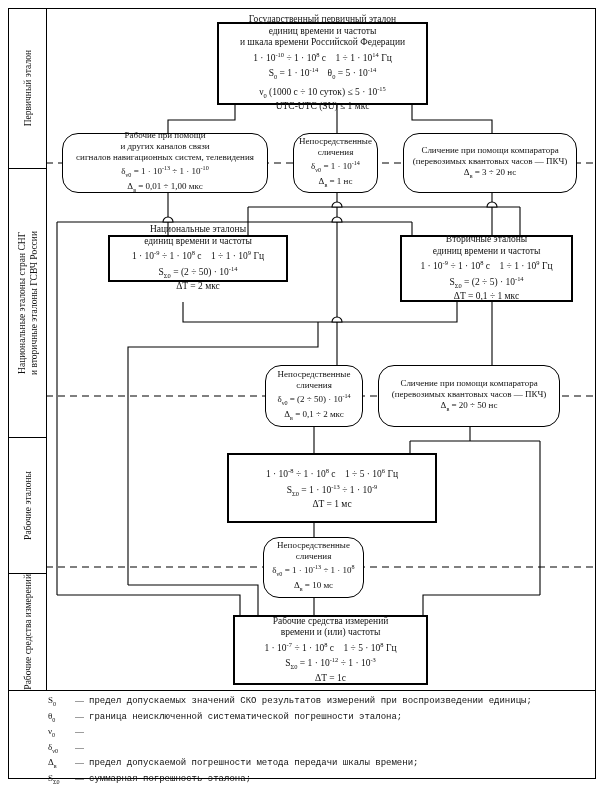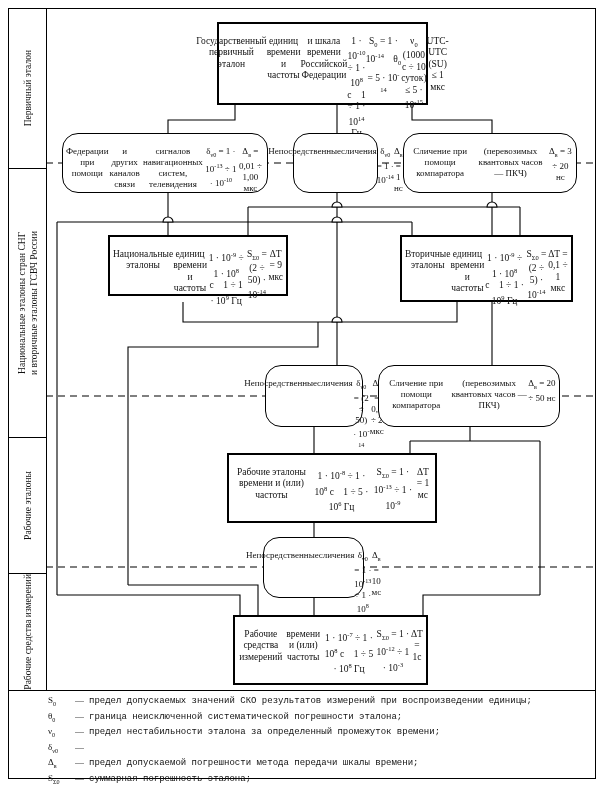--- a/index.html
+++ b/index.html
@@ -6,22 +6,22 @@
   *{box-sizing:border-box;}
   .canvas{
     position:relative;width:604px;height:787px;background:#fff;
     font-family:"Liberation Serif","DejaVu Serif",serif;color:#111;
     overflow:hidden;
   }
   .outer-border{position:absolute;left:8px;top:8px;width:588px;height:771px;border:1.6px solid #000;}
   .vline,.hline{position:absolute;background:#000;}
   .box{
     position:absolute;background:#fff;border:1.3px solid #000;z-index:5;
-    display:flex;flex-direction:row;justify-content:center;
-    text-align:center;font-size:9.5px;line-height:11.4px;padding:12px 3px;
+    display:flex;flex-direction:column;justify-content:center;
+    text-align:center;font-size:9.5px;line-height:11.4px;padding:18px 3px;
   }
   .box.thick{border:2.6px solid #000;}
   .box.round{border-radius:16px;font-size:9px;line-height:11px;}
   .box sup,.box sub,.legend sup,.legend sub{font-size:0.68em;}
   .sidebar-cell{
     position:absolute;left:9px;width:37px;display:flex;align-items:center;justify-content:center;z-index:2;
   }
   .sidebar-cell .rot{
     writing-mode:vertical-rl;transform:rotate(180deg);
     text-align:center;font-size:9.5px;line-height:12px;white-space:nowrap;
@@ -125,44 +125,44 @@
     <div>Государственный первичный эталон</div>
     <div>единиц времени и частоты</div>
     <div>и шкала времени Российской Федерации</div>
     <div>1 · 10<sup>-10</sup> ÷ 1 · 10<sup>8</sup> с&nbsp;&nbsp;&nbsp;&nbsp;1 ÷ 1 · 10<sup>14</sup> Гц</div>
     <div>S<sub>0</sub> = 1 · 10<sup>-14</sup>&nbsp;&nbsp;&nbsp;&nbsp;θ<sub>0</sub> = 5 · 10<sup>-14</sup></div>
     <div>ν<sub>0</sub> (1000 с ÷ 10 суток) ≤ 5 · 10<sup>-15</sup></div>
     <div>UTC-UTC (SU) ≤ 1 мкс</div>
   </div>
 
   <div class="box round" style="left:62px;top:133px;width:206px;height:60px;">
-    <div>Федерации при помощи</div>
+    <div>Рабочие при помощи</div>
     <div>и других каналов связи</div>
     <div>сигналов навигационных систем, телевидения</div>
     <div>δ<sub>ν0</sub> = 1 · 10<sup>-13</sup> ÷ 1 · 10<sup>-10</sup></div>
     <div>Δ<sub>в</sub> = 0,01 ÷ 1,00 мкс</div>
   </div>
   <div class="box round" style="left:293px;top:133px;width:85px;height:60px;">
     <div>Непосредственные</div>
     <div>сличения</div>
     <div>δ<sub>ν0</sub> = 1 · 10<sup>-14</sup></div>
     <div>Δ<sub>в</sub> = 1 нс</div>
   </div>
   <div class="box round" style="left:403px;top:133px;width:174px;height:60px;">
     <div>Сличение при помощи компаратора</div>
     <div>(перевозимых квантовых часов — ПКЧ)</div>
     <div>Δ<sub>в</sub> = 3 ÷ 20 нс</div>
   </div>
 
-  <div class="box thick" style="left:108px;top:235px;width:180px;height:61px;">
+  <div class="box thick" style="left:108px;top:235px;width:180px;height:47px;">
     <div>Национальные эталоны</div>
     <div>единиц времени и частоты</div>
     <div>1 · 10<sup>-9</sup> ÷ 1 · 10<sup>8</sup> с&nbsp;&nbsp;&nbsp;&nbsp;1 ÷ 1 · 10<sup>9</sup> Гц</div>
     <div>S<sub>Σ0</sub> = (2 ÷ 50) · 10<sup>-14</sup></div>
-    <div>ΔT = 9 мкс</div>
+    <div>ΔT = 2 мкс</div>
   </div>
   <div class="box thick" style="left:400px;top:235px;width:173px;height:67px;">
     <div>Вторичные эталоны</div>
     <div>единиц времени и частоты</div>
     <div>1 · 10<sup>-9</sup> ÷ 1 · 10<sup>8</sup> с&nbsp;&nbsp;&nbsp;&nbsp;1 ÷ 1 · 10<sup>9</sup> Гц</div>
     <div>S<sub>Σ0</sub> = (2 ÷ 5) · 10<sup>-14</sup></div>
     <div>ΔT = 0,1 ÷ 1 мкс</div>
   </div>
 
   <div class="box round" style="left:265px;top:365px;width:98px;height:62px;">
@@ -171,21 +171,20 @@
     <div>δ<sub>ν0</sub> = (2 ÷ 50) · 10<sup>-14</sup></div>
     <div>Δ<sub>в</sub> = 0,1 ÷ 2 мкс</div>
   </div>
   <div class="box round" style="left:378px;top:365px;width:182px;height:62px;">
     <div>Сличение при помощи компаратора</div>
     <div>(перевозимых квантовых часов — ПКЧ)</div>
     <div>Δ<sub>в</sub> = 20 ÷ 50 нс</div>
   </div>
 
   <div class="box thick" style="left:227px;top:453px;width:210px;height:70px;">
-    <div>Рабочие эталоны времени и (или) частоты</div>
     <div>1 · 10<sup>-8</sup> ÷ 1 · 10<sup>8</sup> с&nbsp;&nbsp;&nbsp;&nbsp;1 ÷ 5 · 10<sup>6</sup> Гц</div>
     <div>S<sub>Σ0</sub> = 1 · 10<sup>-13</sup> ÷ 1 · 10<sup>-9</sup></div>
     <div>ΔT = 1 мс</div>
   </div>
 
   <div class="box round" style="left:263px;top:537px;width:101px;height:61px;">
     <div>Непосредственные</div>
     <div>сличения</div>
     <div>δ<sub>ν0</sub> = 1 · 10<sup>-13</sup> ÷ 1 · 10<sup>8</sup></div>
     <div>Δ<sub>в</sub> = 10 мс</div>
@@ -206,21 +205,20 @@
       <span class="txt">предел допускаемых значений СКО результатов измерений при воспроизведении единицы;</span>
     </div>
     <div class="legend-row">
       <span class="sym">θ<sub>0</sub></span>
       <span class="dash">—</span>
       <span class="txt">граница неисключенной систематической погрешности эталона;</span>
     </div>
     <div class="legend-row">
       <span class="sym">ν<sub>0</sub></span>
       <span class="dash">—</span>
-      <span class="txt">предел нестабильности эталона за определенный промежуток времени;</span>
     </div>
     <div class="legend-row">
       <span class="sym">δ<sub>ν0</sub></span>
       <span class="dash">—</span>
     </div>
     <div class="legend-row">
       <span class="sym">Δ<sub>в</sub></span>
       <span class="dash">—</span>
       <span class="txt">предел допускаемой погрешности метода передачи шкалы времени;</span>
     </div>

